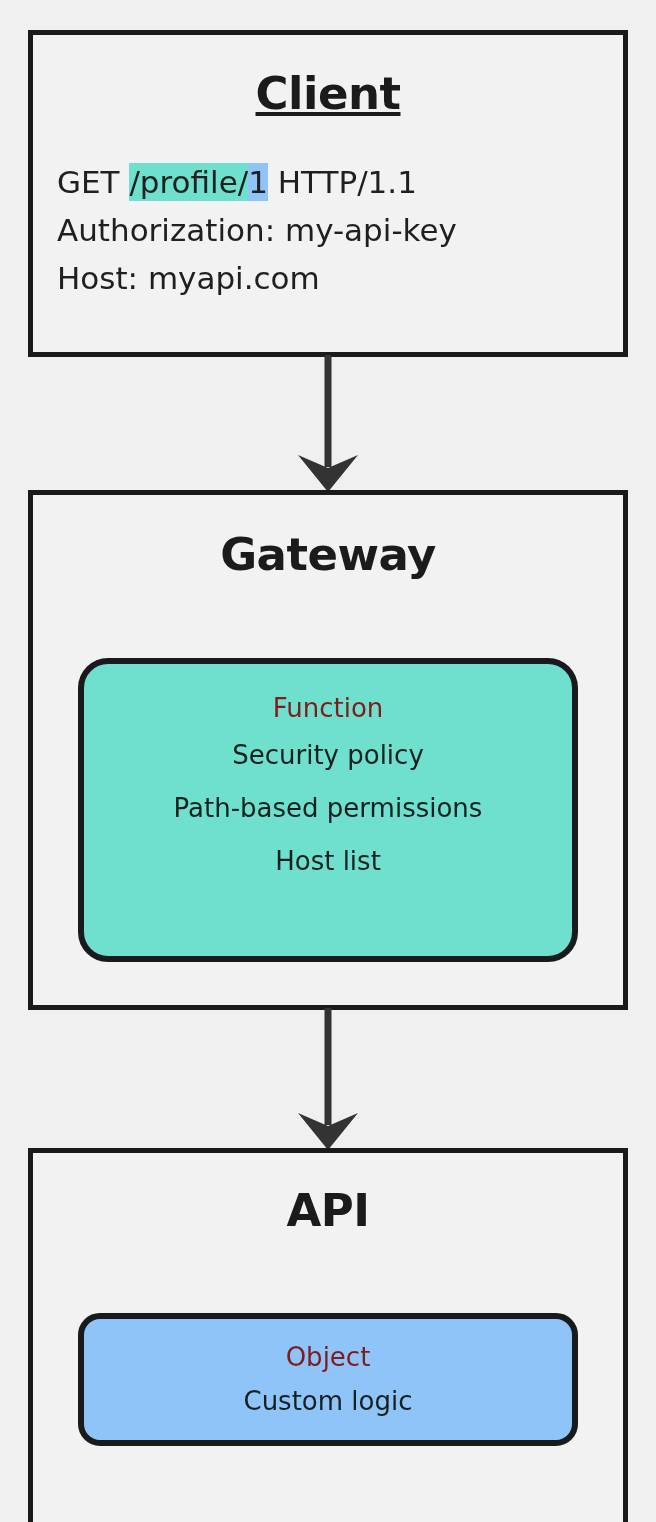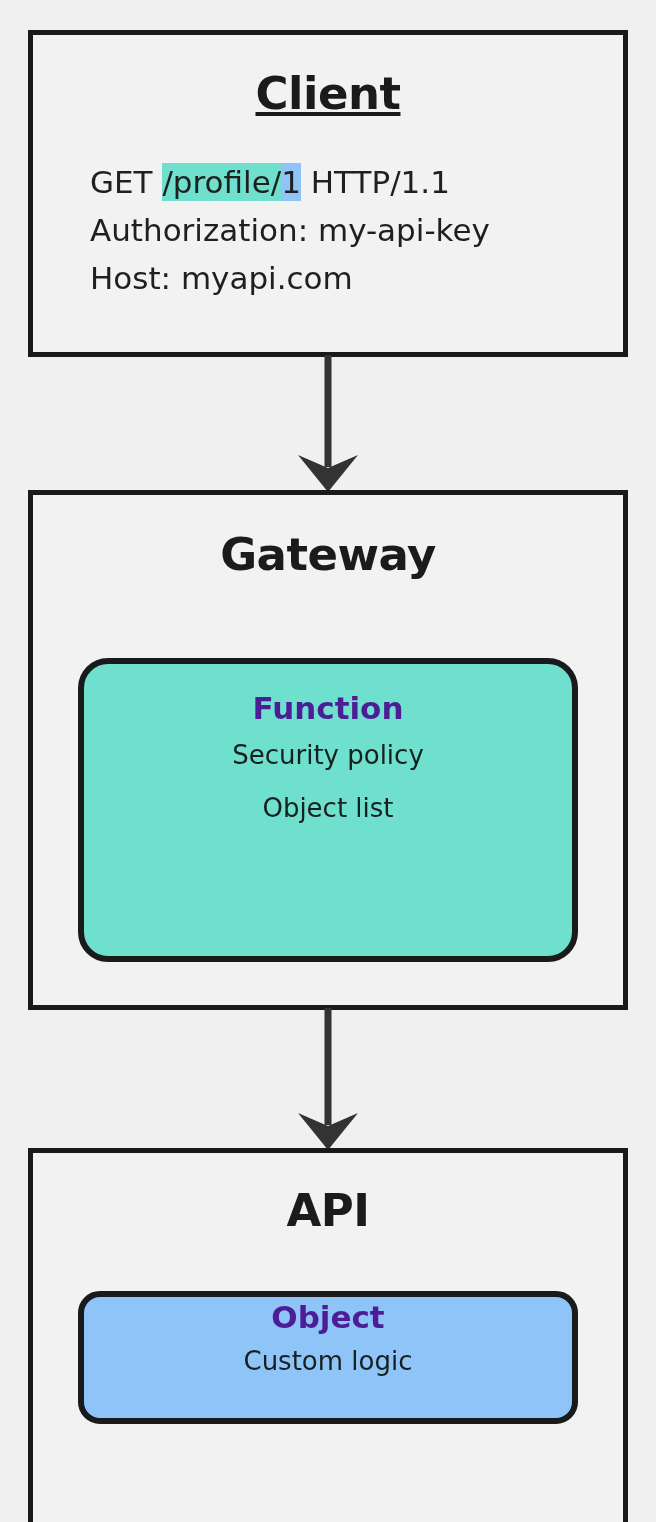--- a/index.html
+++ b/index.html
@@ -49,21 +49,21 @@
     color: #1b1b1b;
     letter-spacing: -0.5px;
   }
   #client-box  .node-title { margin-top: 36px; text-decoration: underline; }
   #gateway-box .node-title { margin-top: 37px; }
   #api-box     .node-title { margin-top: 35px; }
 
   
   .request-block {
     margin-top: 42px;
-    padding-left: 57px;
+    padding-left: 24px;
     font-size: 31px;
     line-height: 48px;
     color: #1f1f1f;
     white-space: nowrap;
   }
   .request-line { display: block; }
   .hl-path {
     background: #6FDFCE;
     padding: 1px 0;
   }
@@ -82,30 +82,31 @@
     border-radius: 30px;
     text-align: center;
   }
   #function-node {
     top: 163px;
     height: 304px;
     background: #6FDFCE;
     padding-top: 24px;
   }
   #object-node {
-    top: 138px;
+    top: 160px;
     height: 133px;
     background: #8FC4F8;
     border-radius: 22px;
+    padding-top: 18px;
   }
   .subnode-title {
-    font-weight: bold;
-    font-size: 31px;
+    font-weight: normal;
+    font-size: 26px;
     line-height: 41px;
-    color: #4c1d95;
+    color: #7f1d1d;
   }
   .subnode-line {
     font-size: 26px;
     line-height: 53px;
     color: #16201f;
     white-space: nowrap;
   }
   #object-node .subnode-line { line-height: 46px; }
 
   
@@ -139,21 +140,22 @@
       <path d="M 54 137 L 24 100 L 54 113 L 84 100 Z" fill="#333333"></path>
     </svg>
   </div>
 
   <div class="node-box" id="gateway-box">
     <div class="node-title">Gateway</div>
 
     <div class="subnode" id="function-node">
       <div class="subnode-title">Function</div>
       <div class="subnode-line">Security policy</div>
-      <div class="subnode-line">Object list</div>
+      <div class="subnode-line">Path-based permissions</div>
+      <div class="subnode-line">Host list</div>
     </div>
   </div>
 
   <div class="connector" id="connector-gateway-api">
     <svg width="108" height="142" viewBox="0 0 108 142" xmlns="http://www.w3.org/2000/svg">
       <line x1="54" y1="0" x2="54" y2="117" stroke="#333333" stroke-width="7"></line>
       <path d="M 54 142 L 24 105 L 54 118 L 84 105 Z" fill="#333333"></path>
     </svg>
   </div>
 

